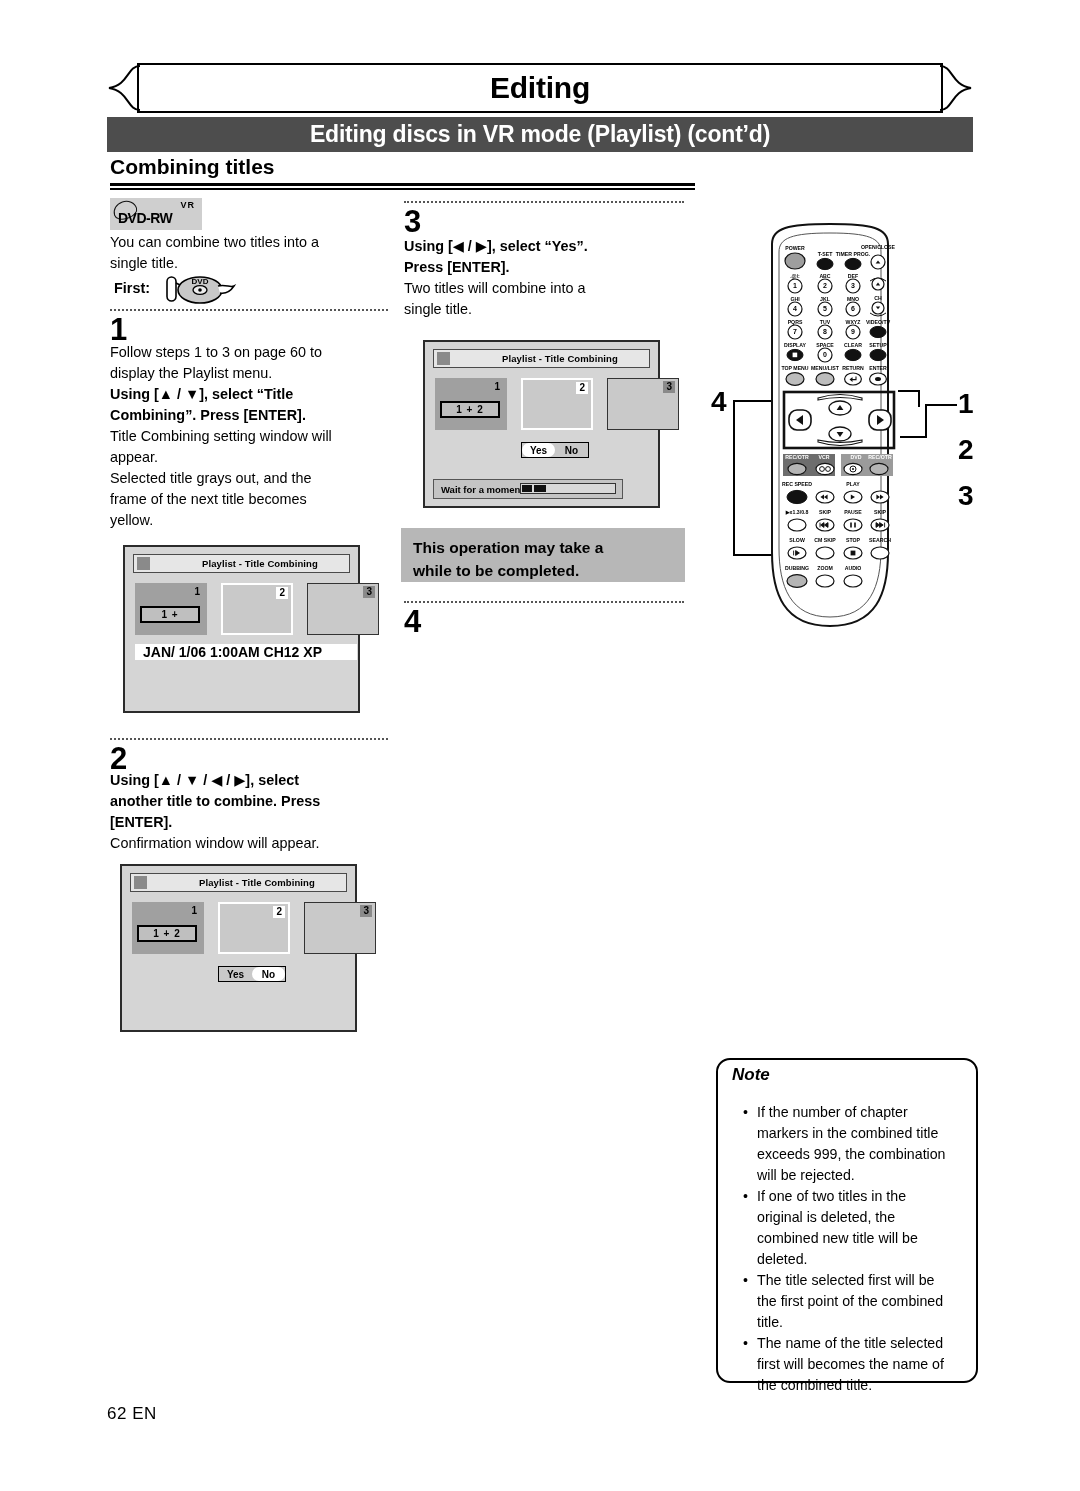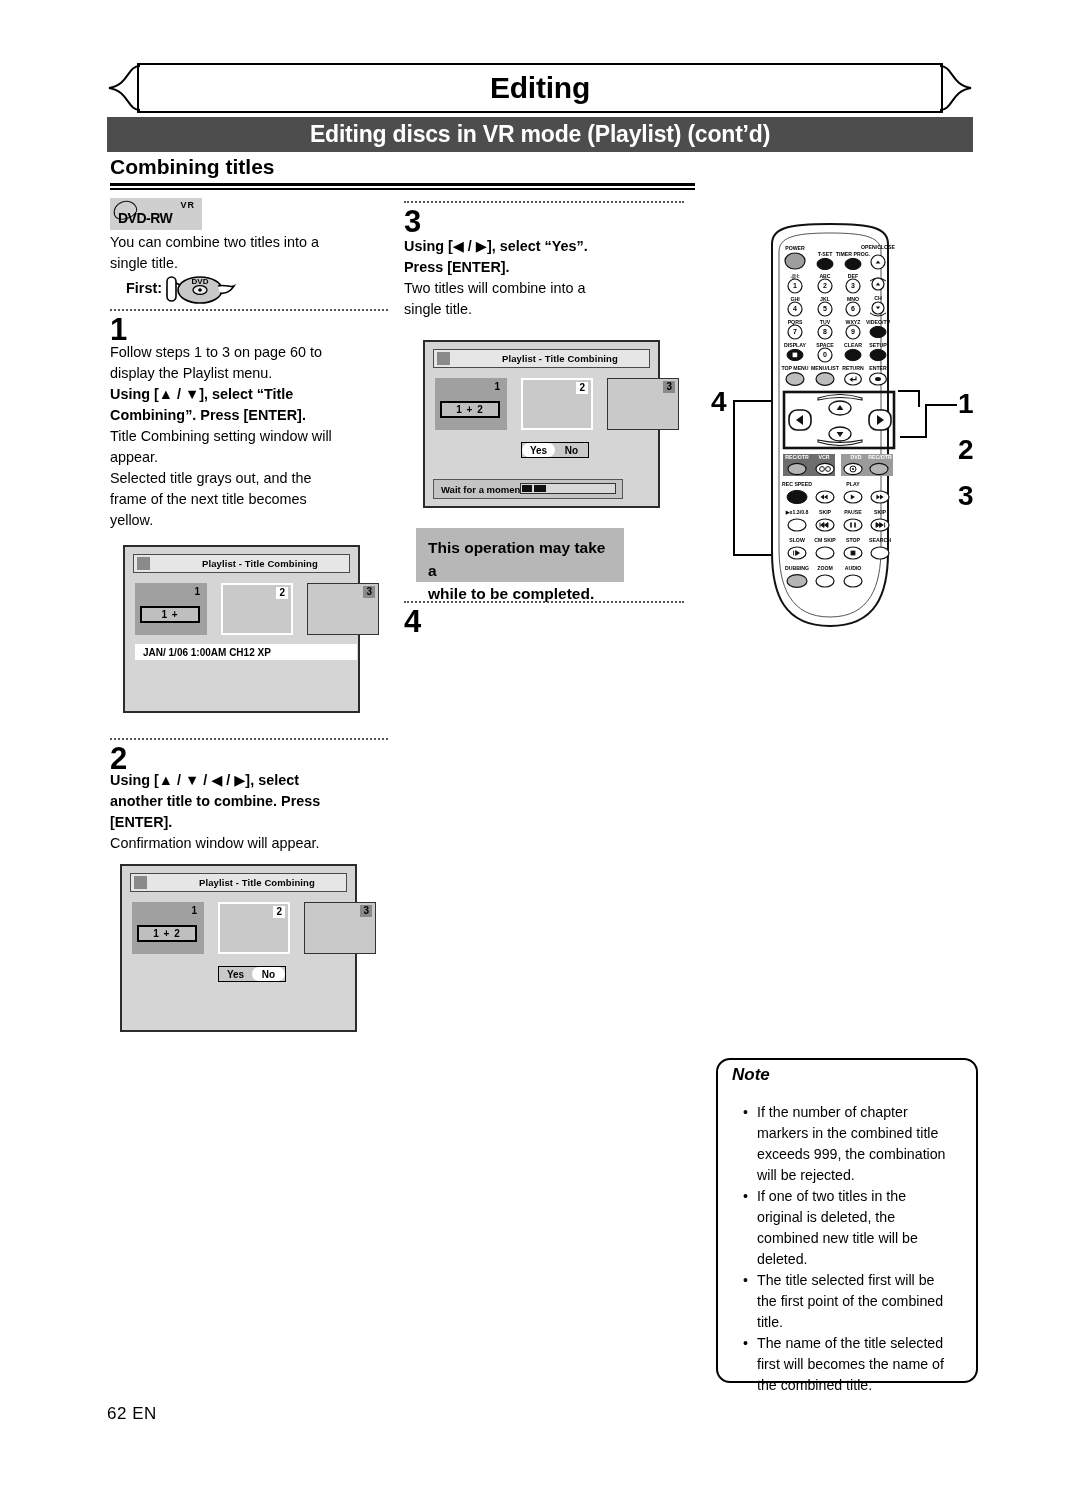--- a/index.html
+++ b/index.html
@@ -64,21 +64,21 @@
   .th1{left:0;background:#a0a0a0;border:1.5px solid #a0a0a0;}
   .th1 .n{color:#000;}
   .th2{left:86px;background:#c9c9c9;border:2px solid #ffffff;}
   .th2 .n{background:#fff;color:#000;}
   .th3{left:172px;background:#c9c9c9;border:1.5px solid #333;}
   .th3 .n{background:#8a8a8a;color:#000;}
   .combo{position:absolute;left:4px;top:22px;width:60px;height:17px;background:#bfbfbf;
          border:2px solid #000;box-sizing:border-box;display:flex;align-items:center;
          justify-content:center;font-size:10px;font-weight:bold;letter-spacing:1px;}
   .info{position:absolute;left:10px;height:16px;background:#fff;
-        display:flex;align-items:center;padding-left:8px;font-size:10px;font-weight:bold;}
+        display:flex;align-items:center;padding-left:8px;font-size:14px;font-weight:bold;}
   .yesno{position:absolute;width:68px;height:16px;border:1.5px solid #000;background:#c9c9c9;
          box-sizing:border-box;display:flex;align-items:stretch;font-size:10px;font-weight:bold;}
   .yesno div{flex:1;display:flex;align-items:center;justify-content:center;border-radius:7px;}
   .yesno .sel{background:#fff;}
   .waitbar{position:absolute;left:8px;height:20px;background:#c4c4c4;border:1.5px solid #555;
            box-sizing:border-box;display:flex;align-items:center;padding-left:7px;
            font-size:9.5px;font-weight:bold;}
   .prog{position:absolute;right:6px;top:3px;width:96px;height:11px;background:#d8d8d8;
         border:1.5px solid #333;box-sizing:border-box;}
   .prog i{position:absolute;left:1px;top:1px;width:10px;height:7px;background:#111;display:block;}
@@ -138,21 +138,21 @@
   <div class="logo">
     <div class="disc"></div>
     <div class="vr">VR</div>
     <div class="dw">DVD-RW</div>
   </div>
 
   <div class="col" style="left:110px;top:232px;width:275px;">
     <div>You can combine two titles into a</div>
     <div>single title.</div>
     <div style="position:relative;height:32px;">
-      <span class="b" style="position:absolute;left:16px;top:4px;">First:</span>
+      <span class="b" style="position:absolute;left:4px;top:4px;">First:</span>
       <span class="firsticon" style="left:54px;top:0;">
         <svg width="74" height="32" viewBox="0 0 74 32">
           <rect x="3" y="3" width="9" height="24" rx="4.5" fill="none" stroke="#000" stroke-width="1.6"></rect>
           <path d="M12 9 L18 12" stroke="#000" stroke-width="1.6" fill="none"></path>
           <ellipse cx="36" cy="16" rx="22" ry="13" fill="#c8c8c8" stroke="#000" stroke-width="1.6"></ellipse>
           <ellipse cx="36" cy="16" rx="7" ry="4.4" fill="#ececec" stroke="#000" stroke-width="1.3"></ellipse>
           <circle cx="36" cy="16" r="1.8" fill="#000"></circle>
           <path d="M54 12 C62 10 66 14 70 12 C66 18 62 20 56 19" fill="#fff" stroke="#000" stroke-width="1.5"></path>
           <text x="36" y="10" font-size="8" font-family="Liberation Sans, sans-serif" font-weight="bold" text-anchor="middle" fill="#000">DVD</text>
         </svg>
@@ -258,21 +258,21 @@
     </div>
     <div class="waitbar" style="top:137px;width:190px;">
       <span>Wait for a moment.</span>
       <span class="prog">
           <i></i>
           <i></i>
         </span>
     </div>
   </div>
 
-  <div class="greybox" style="left:416px;top:528px;width:208px;height:54px;">
+  <div class="greybox" style="left:401px;top:528px;width:284px;height:54px;">
     <div>This operation may take a</div>
     <div>while to be completed.</div>
   </div>
 
   <div class="dotrule" style="position:absolute;left:404px;top:601px;width:280px;"></div>
   <div class="stepnum" style="position:absolute;left:404px;top:606px;">4</div>
 
   <div class="callnum" style="left:711px;top:388px;">4</div>
   <div class="callnum" style="left:958px;top:390px;">1</div>
   <div class="callnum" style="left:958px;top:436px;">2</div>

